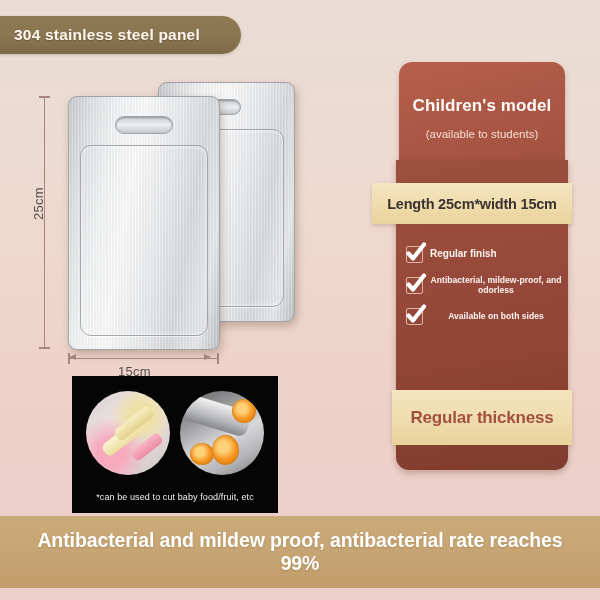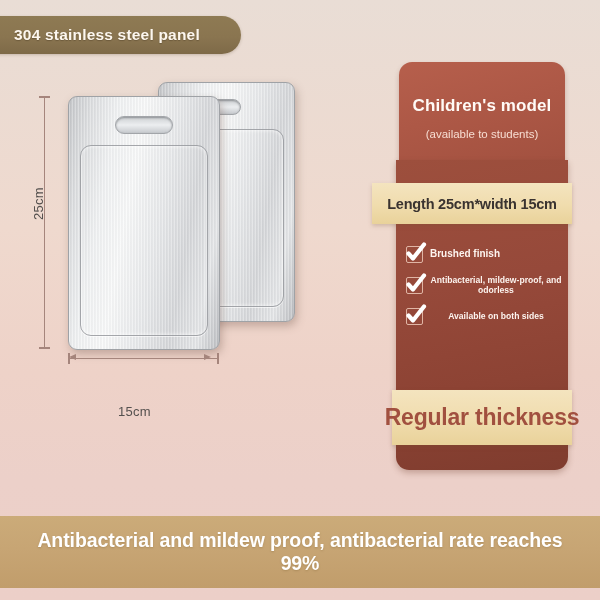--- a/index.html
+++ b/index.html
@@ -165,21 +165,20 @@
   }
   #arrow-left  { left: 69px;  border-right: 7px solid #a5857c; }
   #arrow-right { left: 204px; border-left: 7px solid #a5857c; }
   #dim-h-label {
     position: absolute;
     left: 118px;
     top: 304px;
     color: #54504e;
     font-size: 13px;
     letter-spacing: .3px;
-    margin-top: 40px;
   }
 
   
   #usage-panel {
     position: absolute;
     left: 72px;
     top: 376px;
     width: 206px;
     height: 137px;
     background: #050505;
@@ -304,21 +303,21 @@
     white-space: nowrap;
   }
   #band-thickness {
     left: 392px;
     top: 390px;
     width: 180px;
     height: 55px;
   }
   #band-thickness .text {
     color: #a1503f;
-    font-size: 23px;
+    font-size: 17px;
     font-weight: bold;
     letter-spacing: -.2px;
     white-space: nowrap;
   }
 
   
   #feature-list {
     position: absolute;
     left: 406px;
     top: 246px;
@@ -398,20 +397,34 @@
     <div id="dim-v-label">25cm</div>
 
     <div class="dim-line" id="dim-h-line"></div>
     <div class="dim-line" id="dim-h-cap-l"></div>
     <div class="dim-line" id="dim-h-cap-r"></div>
     <div class="arrow-h" id="arrow-left"></div>
     <div class="arrow-h" id="arrow-right"></div>
     <div id="dim-h-label">15cm</div>
   </div>
 
+  <div id="usage-panel">
+    <div class="photo-circle" id="photo-baby">
+      <div class="strip-a"></div>
+      <div class="strip-b"></div>
+      <div class="strip-c"></div>
+    </div>
+    <div class="photo-circle" id="photo-fruit">
+      <div class="knife"></div>
+      <div class="orange-a"></div>
+      <div class="orange-b"></div>
+      <div class="orange-c"></div>
+    </div>
+    <div id="usage-caption">*can be used to cut baby food/fruit, etc</div>
+  </div>
 
   <div id="info-card">
 
     <div id="card-top">
       <div class="title">Children's model</div>
       <div class="subtitle">(available to students)</div>
     </div>
 
     <div id="card-body"></div>
 
@@ -419,21 +432,21 @@
       <span class="text">Length 25cm*width 15cm</span>
     </div>
 
     <div id="feature-list">
       <div class="feature-row lead">
         <span class="checkbox">
           <svg width="22" height="22" viewBox="0 0 22 22">
               <path d="M3.5 11.5 L8 16.5 L19 2.5" stroke="#ffffff" stroke-width="4.2" fill="none" stroke-linecap="round" stroke-linejoin="round"></path>
             </svg>
         </span>
-        <span class="feature-text">Brushed finish</span>
+        <span class="feature-text">Regular finish</span>
       </div>
       <div class="feature-row center">
         <span class="checkbox">
           <svg width="22" height="22" viewBox="0 0 22 22">
               <path d="M3.5 11.5 L8 16.5 L19 2.5" stroke="#ffffff" stroke-width="4.2" fill="none" stroke-linecap="round" stroke-linejoin="round"></path>
             </svg>
         </span>
         <span class="feature-text">Antibacterial, mildew-proof, and odorless</span>
       </div>
       <div class="feature-row center">

